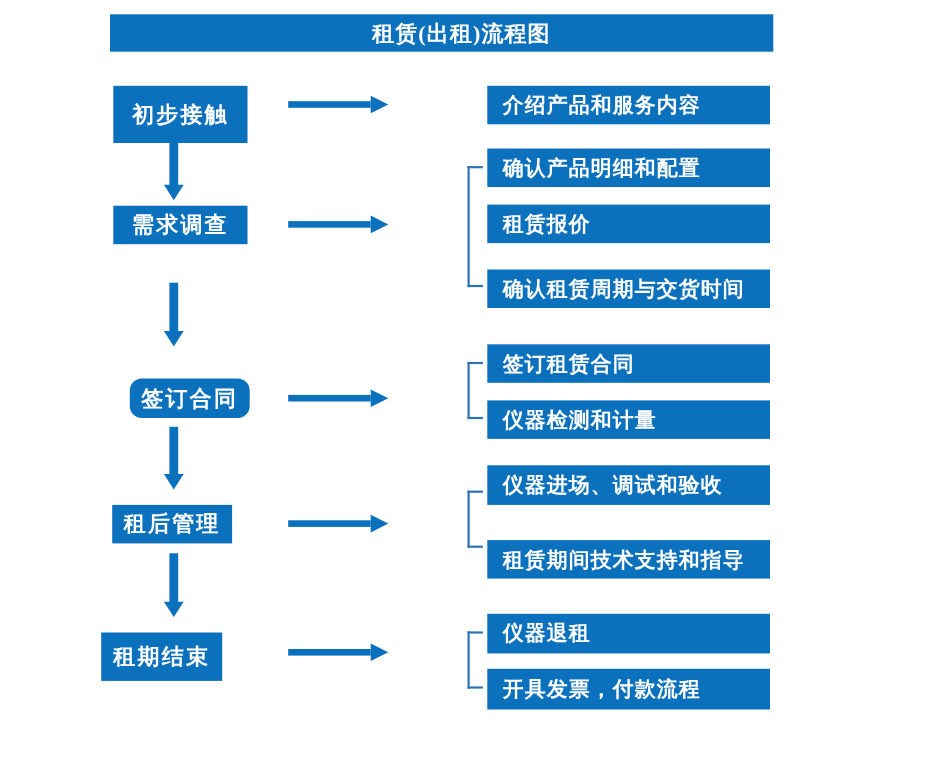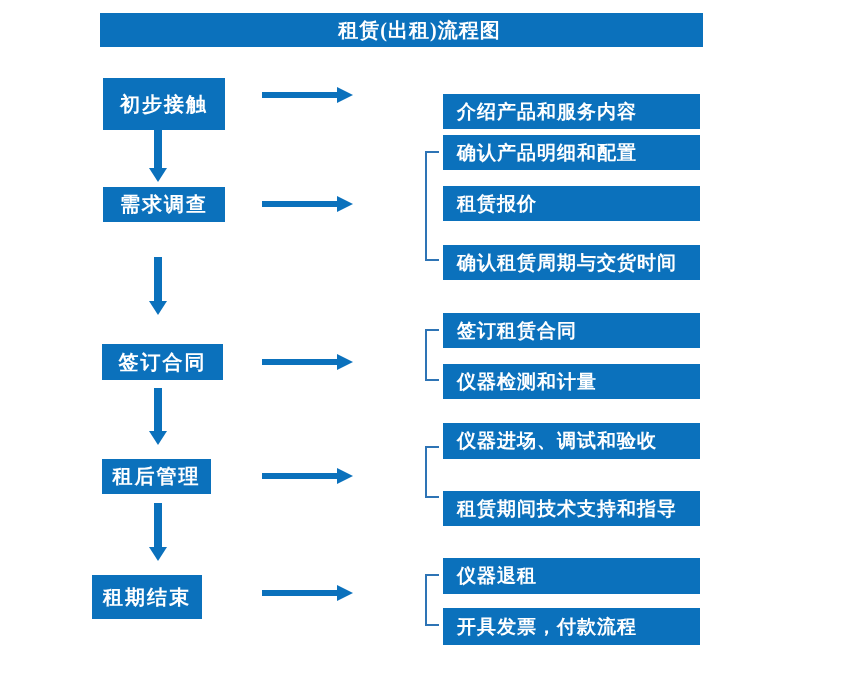--- a/index.html
+++ b/index.html
@@ -42,39 +42,39 @@
     color: var(--text-on-primary);
     font-size: 20px;
     font-weight: bold;
     letter-spacing: 2px;
     display: flex;
     align-items: center;
     justify-content: center;
   }
   #stage-1 { left: 103px; top: 78px;  width: 122px; height: 52px; }
   #stage-2 { left: 103px; top: 187px; width: 122px; height: 35px; }
-  #stage-3 { left: 102px; top: 344px; width: 121px; height: 36px; }
+  #stage-3 { left: 118px; top: 344px; width: 109px; height: 36px; border-radius: 11px; }
   #stage-4 { left: 102px; top: 459px; width: 109px; height: 35px; }
   #stage-5 { left: 92px; top: 575px; width: 110px; height: 44px; }
 
   
   .detail {
     position: absolute;
     left: 443px;
     width: 257px; height: 35px;
     background: var(--primary);
     color: var(--text-on-primary);
     font-size: 19px;
     font-weight: bold;
     letter-spacing: 1px;
     display: flex;
     align-items: center;
     padding-left: 14px;
   }
-  #detail-1  { top: 78px; margin-top: 16px;  }
+  #detail-1  { top: 78px;  }
   #detail-2  { top: 135px; }
   #detail-3  { top: 186px; }
   #detail-4  { top: 245px; }
   #detail-5  { top: 313px; }
   #detail-6  { top: 364px; }
   #detail-7  { top: 423px; height: 36px; }
   #detail-8  { top: 491px; }
   #detail-9  { top: 558px; height: 36px; }
   #detail-10 { top: 608px; height: 37px; padding-left: 14px; }
 

